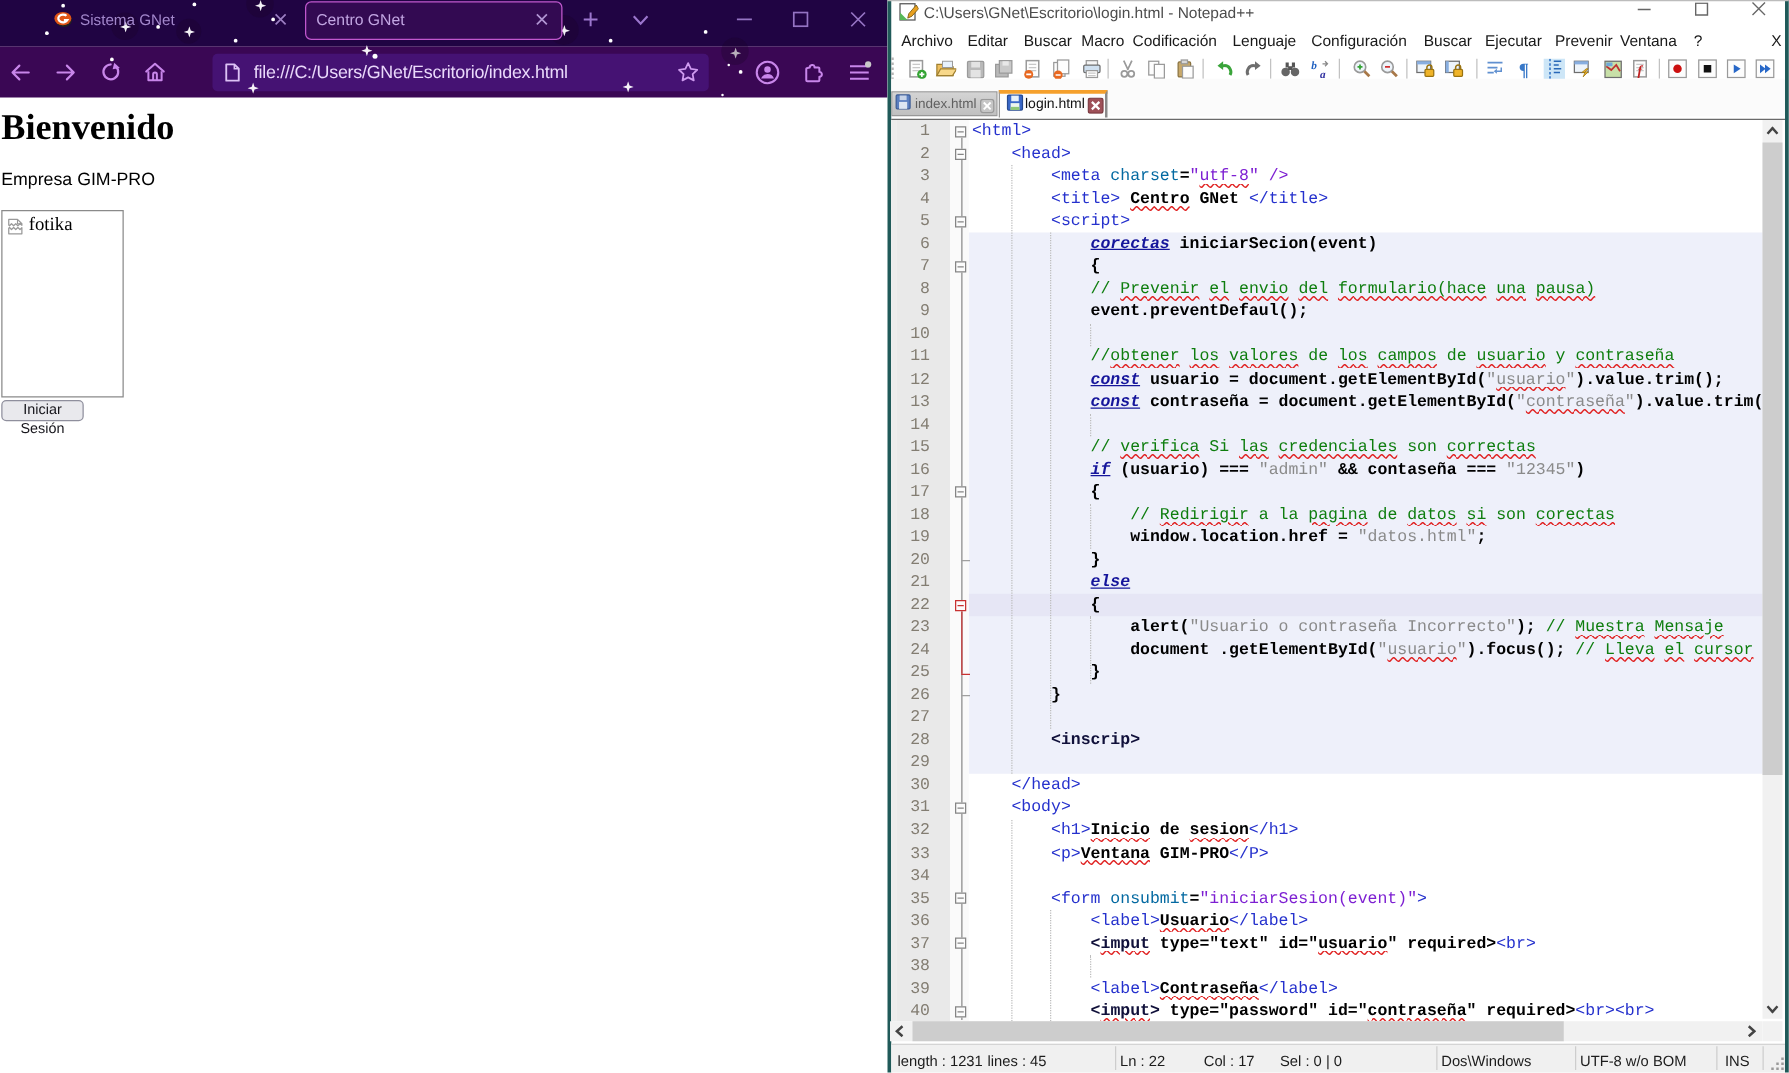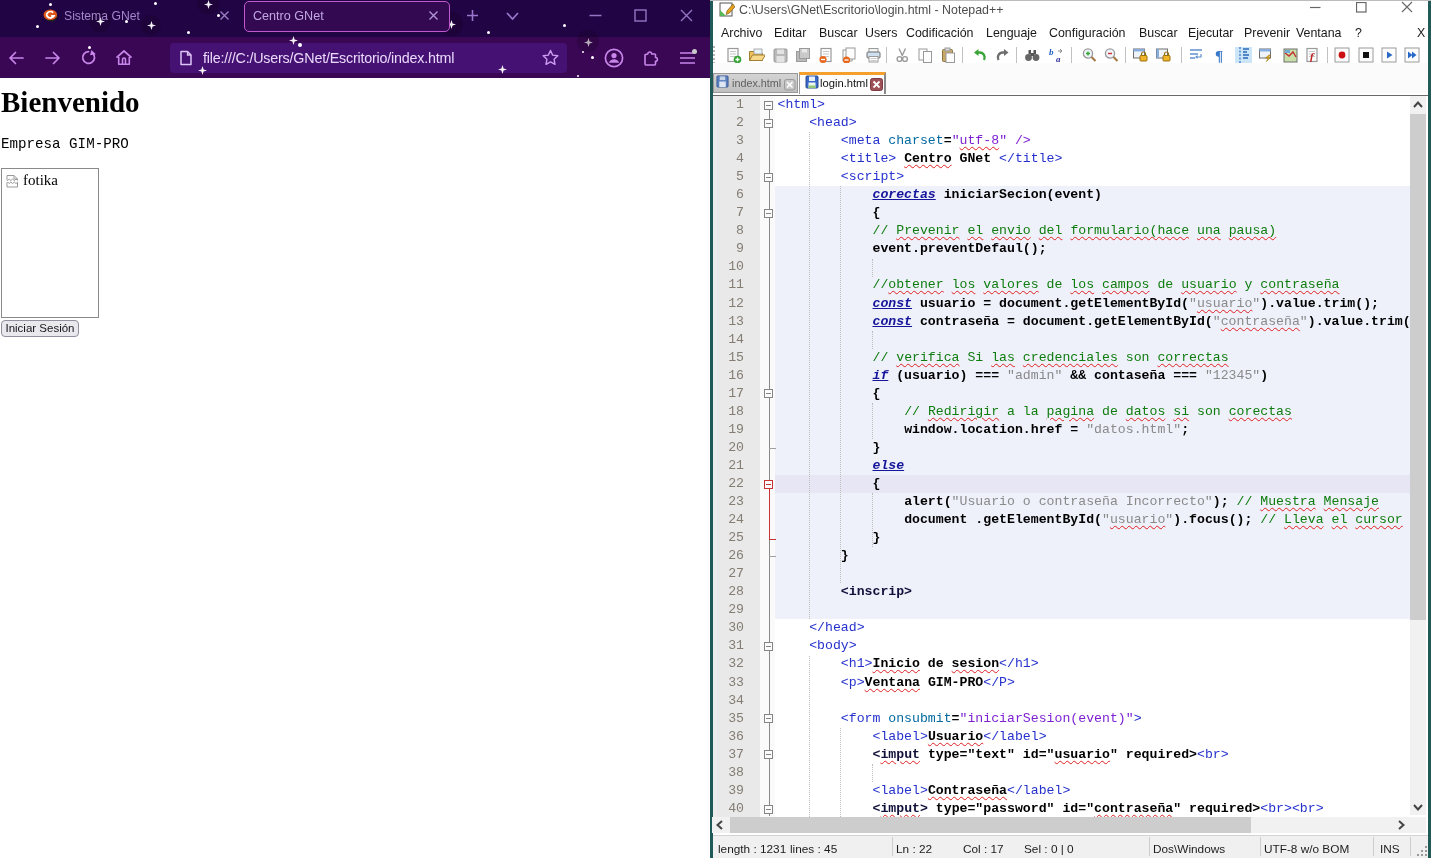--- a/index.html
+++ b/index.html
@@ -7,24 +7,24 @@
 #tabbar{position:absolute;left:0;top:0;width:710px;height:37px;background:#200443}
 #navbar{position:absolute;left:0;top:37px;width:710px;height:41px;background:#3a0754}
 .star{position:absolute;background:#fff;border-radius:50%}
 .halo{position:absolute;border-radius:50%;background:#180524;opacity:.28}
 svg{display:block}
 #urlbar{position:absolute;left:170px;top:6px;width:397px;height:30px;background:#451273;border-radius:4px}
 #urltext{position:absolute;left:203px;top:13px;font-size:14.3px;letter-spacing:-0.2px;color:#ead9fb}
 .tabtxt{position:absolute;font-size:12.6px}
 #atab{position:absolute;left:244px;top:1px;width:206px;height:31px;background:#330a52;border:1.6px solid #c158ce;border-radius:5px}
 #content h1{position:absolute;left:1px;top:86px;font-family:"Liberation Serif",serif;font-size:29px;font-weight:bold;color:#000}
-#content p{position:absolute;left:1px;top:136px;font-family:Liberation Mono, monospace;font-size:14.2px;color:#000}
+#content p{position:absolute;left:1px;top:136px;font-family:Liberation Sans, sans-serif;font-size:14.2px;color:#000}
 #imgbox{position:absolute;left:1px;top:168px;width:98px;height:150px;border:1px solid #8a8a8a}
 #fotika{position:absolute;left:23px;top:172px;font-family:"Liberation Serif",serif;font-size:15px;color:#000}
-#btn{position:absolute;left:1px;top:320px;width:78px;height:17px;background:#e9e9ed;border:1px solid #8f8f9d;border-radius:4px;font-size:11.5px;color:#15141a;text-align:center;line-height:15px;font-weight:500}
+#btn{position:absolute;left:1px;top:320px;width:66px;height:17px;background:#e9e9ed;border:1px solid #8f8f9d;border-radius:4px;font-size:11.5px;color:#15141a;text-align:center;line-height:15px;font-weight:500}
 </style></head><body>
 <div id="ff">
 <div id="navbar">
 <svg class="abs" style="left:7px;top:13px" width="18" height="16" viewBox="0 0 18 16">
         <path d="M16 8 H3 M8.5 2.5 L3 8 L8.5 13.5" stroke="#c886ea" stroke-width="1.7" fill="none" stroke-linecap="round" stroke-linejoin="round"></path>
       </svg>
 <svg class="abs" style="left:44px;top:13px" width="18" height="16" viewBox="0 0 18 16">
         <path d="M2 8 H15 M9.5 2.5 L15 8 L9.5 13.5" stroke="#c886ea" stroke-width="1.7" fill="none" stroke-linecap="round" stroke-linejoin="round"></path>
       </svg>
 <svg class="abs" style="left:80px;top:12px" width="17" height="17" viewBox="0 0 17 17">
@@ -162,21 +162,21 @@
     </svg>
 <svg class="abs" style="left:646px;top:2px" width="11" height="11" viewBox="0 0 11 11">
       <rect x="0.5" y="0.5" width="9.5" height="9.5" fill="none" stroke="#666" stroke-width="1.2"></rect>
     </svg>
 <svg class="abs" style="left:691px;top:1px" width="12" height="12" viewBox="0 0 12 12">
       <path d="M1 1 L11 11 M11 1 L1 11" stroke="#666" stroke-width="1.1"></path>
     </svg>
 <div class="abs" style="left:11px;top:26px;font-size:12.4px;color:#191919">Archivo</div>
 <div class="abs" style="left:64px;top:26px;font-size:12.4px;color:#191919">Editar</div>
 <div class="abs" style="left:109px;top:26px;font-size:12.4px;color:#191919">Buscar</div>
-<div class="abs" style="left:155px;top:26px;font-size:12.4px;color:#191919">Users</div>
+<div class="abs" style="left:155px;top:26px;font-size:12.4px;color:#191919">Macro</div>
 <div class="abs" style="left:196px;top:26px;font-size:12.4px;color:#191919">Codificación</div>
 <div class="abs" style="left:276px;top:26px;font-size:12.4px;color:#191919">Lenguaje</div>
 <div class="abs" style="left:339px;top:26px;font-size:12.4px;color:#191919">Configuración</div>
 <div class="abs" style="left:429px;top:26px;font-size:12.4px;color:#191919">Buscar</div>
 <div class="abs" style="left:478px;top:26px;font-size:12.4px;color:#191919">Ejecutar</div>
 <div class="abs" style="left:534px;top:26px;font-size:12.4px;color:#191919">Prevenir</div>
 <div class="abs" style="left:586px;top:26px;font-size:12.4px;color:#191919">Ventana</div>
 <div class="abs" style="left:645px;top:26px;font-size:12.4px;color:#191919">?</div>
 <div class="abs" style="left:707px;top:26px;font-size:12.4px;color:#191919">X</div>
 <div class="abs" style="left:3px;top:46px;width:2px;height:18px;border-left:2px dotted #b5b5b5"></div>

